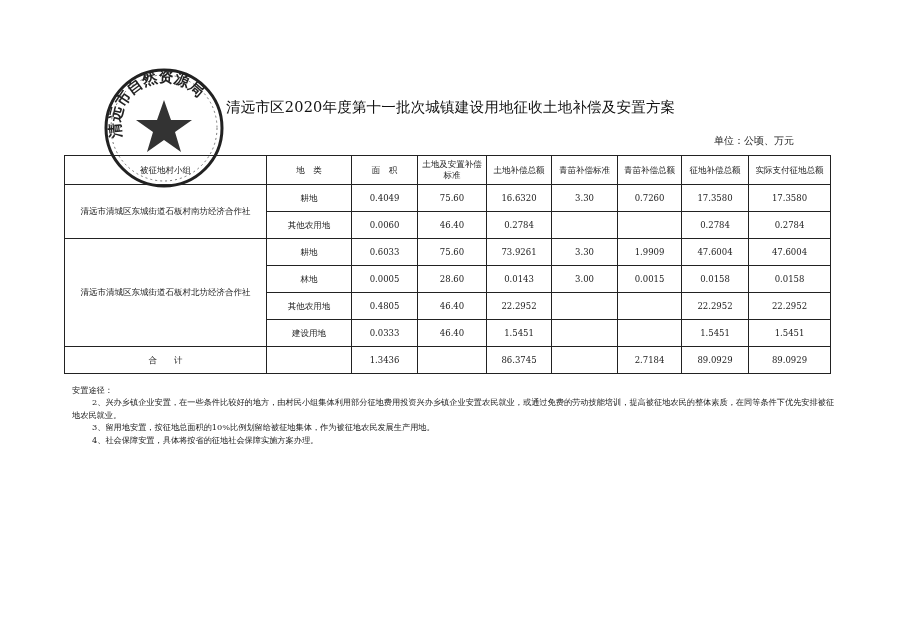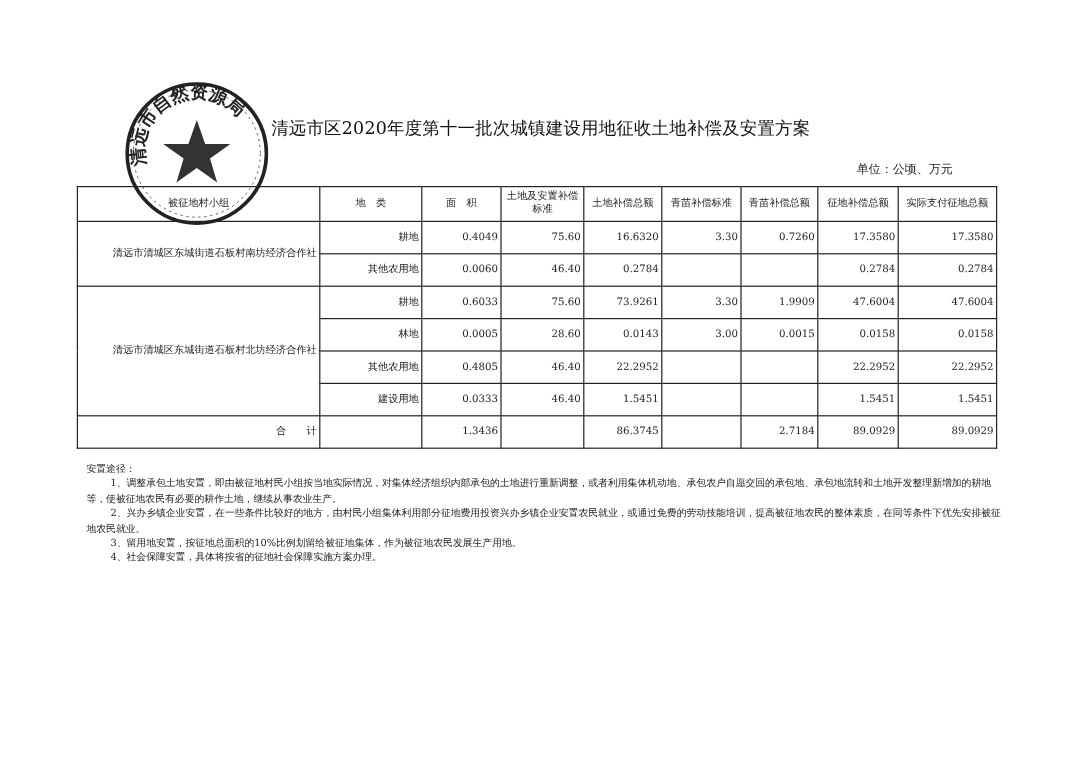--- a/index.html
+++ b/index.html
@@ -3,21 +3,21 @@
 <meta charset="utf-8">
 <style>
   html, body { margin:0; padding:0; }
   body { width:900px; height:634px; background:#ffffff; position:relative; overflow:hidden;
          font-family:"DejaVu Serif","Liberation Serif",serif; color:#1a1a1a; }
   .title { position:absolute; left:226px; top:98px; font-size:14.5px; font-weight:normal; letter-spacing:0.2px; color:#111; }
   .unit { position:absolute; left:714px; top:134px; font-size:10px; color:#222; }
   table.grid { position:absolute; left:64px; top:155px; border-collapse:collapse; table-layout:fixed; }
   table.grid td, table.grid th { border:1.5px solid #222; font-size:8.5px; text-align:center; vertical-align:middle; padding:0 2px; font-weight:normal; color:#222; line-height:11px; }
   table.grid th { height:28px; }
-  table.grid td { height:26px;text-align:right; }
+  table.grid td { height:26px; }
   td.village { text-align:center; font-size:9px; line-height:13px; padding:0 4px;margin-left:12px; }
   .notes { position:absolute; left:72px; top:384px; width:770px; font-size:8.2px; line-height:12.4px; color:#222; }
   .notes p { margin:0; }
   .notes .ind { text-indent:20px; }
   .seal { position:absolute; left:102px; top:66px; width:124px; height:124px; }
 </style>
 </head>
 <body>
 
 <svg class="seal" viewBox="0 0 124 124">
@@ -130,17 +130,16 @@
       <td></td>
       <td>2.7184</td>
       <td>89.0929</td>
       <td>89.0929</td>
     </tr>
   </tbody>
 </table>
 
 <div class="notes">
   <p>安置途径：</p>
-  <p class="ind">1、调整承包土地安置，即由被征地村民小组按当地实际情况，对集体经济组织内部承包的土地进行重新调整，或者利用集体机动地、承包农户自愿交回的承包地、承包地流转和土地开发整理新增加的耕地等，使被征地农民有必要的耕作土地，继续从事农业生产。</p>
   <p class="ind">2、兴办乡镇企业安置，在一些条件比较好的地方，由村民小组集体利用部分征地费用投资兴办乡镇企业安置农民就业，或通过免费的劳动技能培训，提高被征地农民的整体素质，在同等条件下优先安排被征地农民就业。</p>
   <p class="ind">3、留用地安置，按征地总面积的10%比例划留给被征地集体，作为被征地农民发展生产用地。</p>
   <p class="ind">4、社会保障安置，具体将按省的征地社会保障实施方案办理。</p>
 </div>
 
 </body></html>

